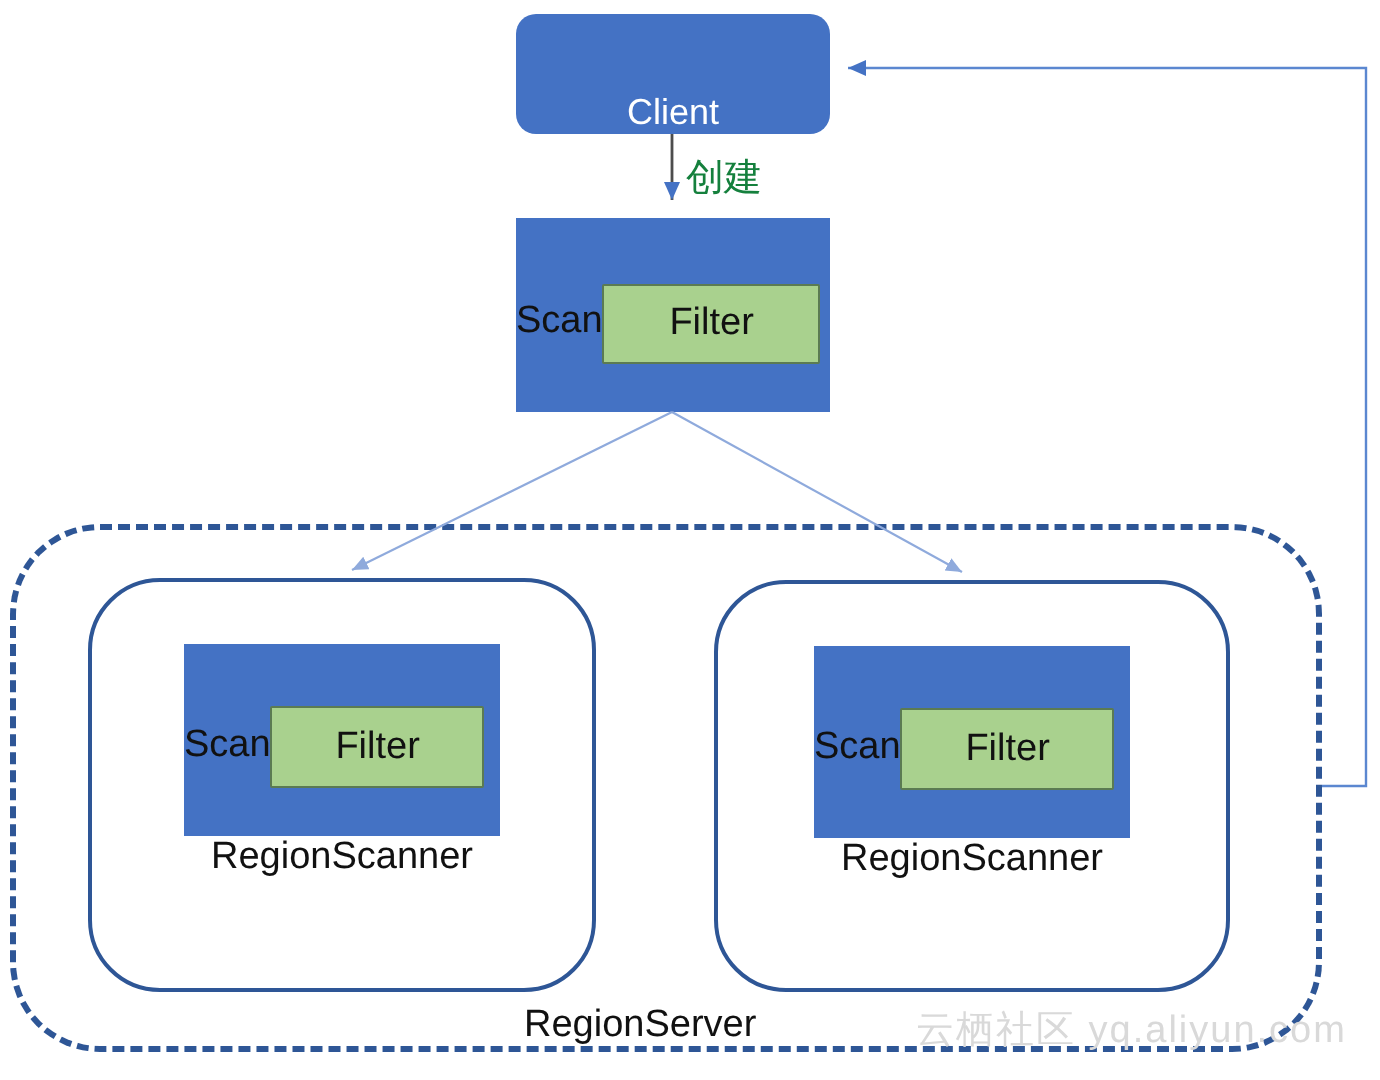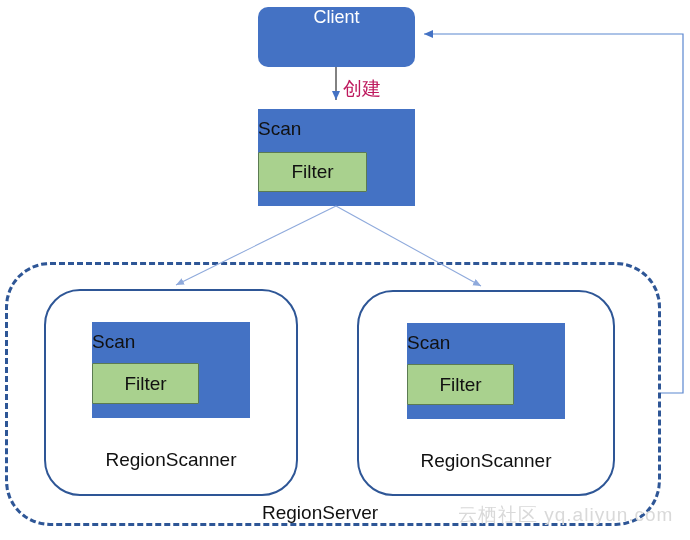--- a/index.html
+++ b/index.html
@@ -10,59 +10,59 @@
     width: 690px;
     height: 540px;
     background: #ffffff;
     overflow: hidden;
   }
   .abs { position: absolute; }
 
   .client-box {
     left: 258px; top: 7px; width: 157px; height: 60px;
     background: #4472C4; border-radius: 10px;
-    display: flex; align-items: flex-start; justify-content: center;
+    display: flex; align-items: flex-end; justify-content: center;
     color: #ffffff; font-size: 18px; z-index: 2;
   }
   .scan-box {
     background: #4472C4;
-    display: flex; flex-direction: column; 
+    display: flex; flex-direction: row; align-items: center;
     color: #1a1a1a; z-index: 2;
   }
   .scan-box .scan-label {
     font-size: 19px; color: #111111; margin-top: 6px; line-height: 28px;
   }
   .filter-box {
     background: #A9D18E; border: 1px solid #5B7B52; border-radius: 1px;
     display: flex; align-items: center; justify-content: center;
     color: #111111; font-size: 19px;
   }
   .top-scan { left: 258px; top: 109px; width: 157px; height: 97px; }
   .top-scan .filter-box { width: 109px; height: 40px; margin-top: 9px; }
 
-  .edge-label { color: #be185d; z-index: 4; white-space: nowrap; }
+  .edge-label { color: #15803d; z-index: 4; white-space: nowrap; }
   .create-label { left: 343px; top: 76px; font-size: 19px; }
   .rpc-label { left: 302px; top: 221px; font-size: 20px; }
 
   .regionserver-dashed {
     left: 5px; top: 262px; width: 656px; height: 264px;
     border: 3px dashed #2E5696; border-radius: 45px;
     background: transparent; z-index: 1;
   }
   .scanner-card {
     background: #ffffff; border: 2.5px solid #2E5696; border-radius: 36px;
     display: flex; flex-direction: column; align-items: center;
     z-index: 2;
   }
   .scanner-left { left: 44px; top: 289px; width: 254px; height: 207px; }
   .scanner-right { left: 357px; top: 290px; width: 258px; height: 206px; }
   .scanner-card .scan-box { width: 158px; height: 96px; margin-top: 31px; }
   .scanner-card .filter-box { width: 107px; height: 41px; margin-top: 7px; }
   .scanner-name {
-    font-size: 19px; color: #111111; margin-top: 31px; white-space: nowrap;
+    font-size: 19px; color: #111111; white-space: nowrap;
   }
 
   .regionserver-label {
     left: 262px; top: 502px; font-size: 19px; color: #111111;
     z-index: 2; white-space: nowrap;
   }
   .watermark {
     left: 458px; top: 502px; font-size: 19px; color: #D9D9D9;
     z-index: 3; white-space: nowrap; letter-spacing: 1px;
   }

